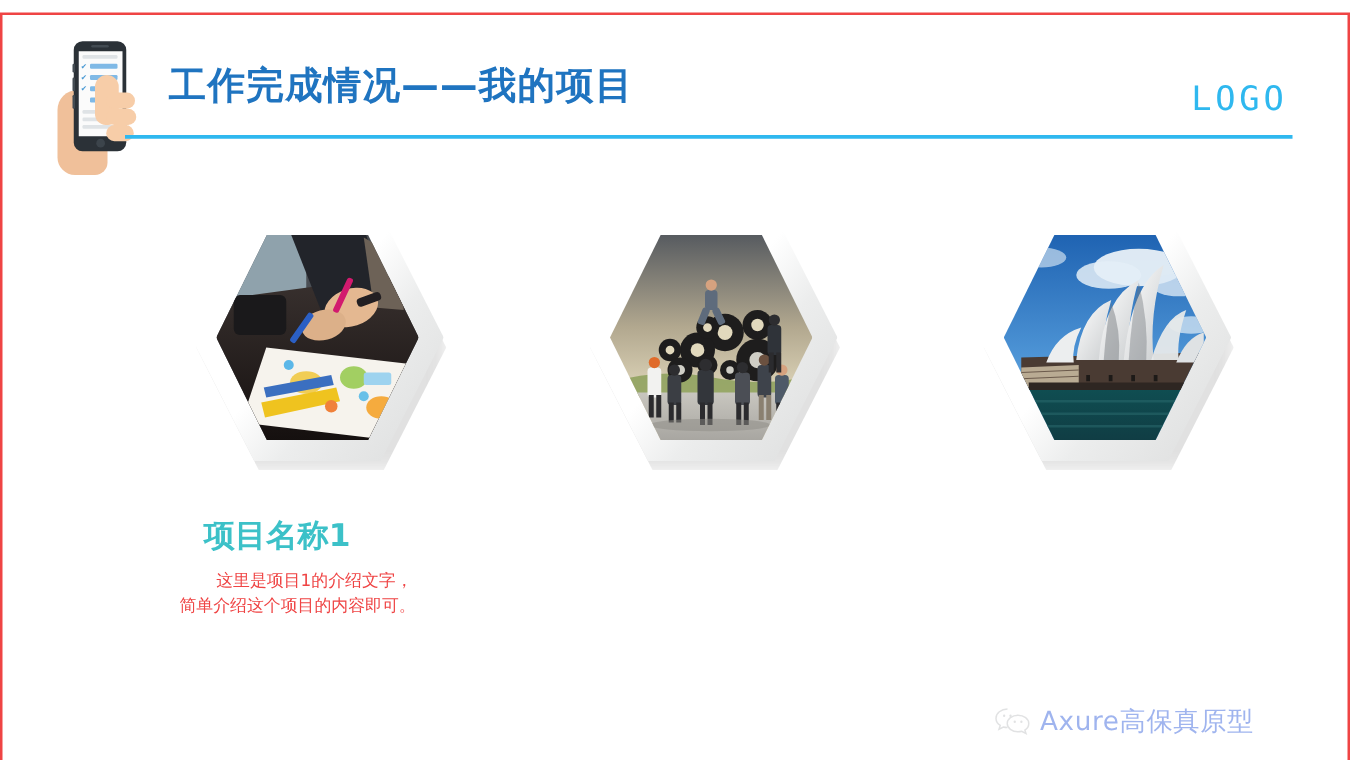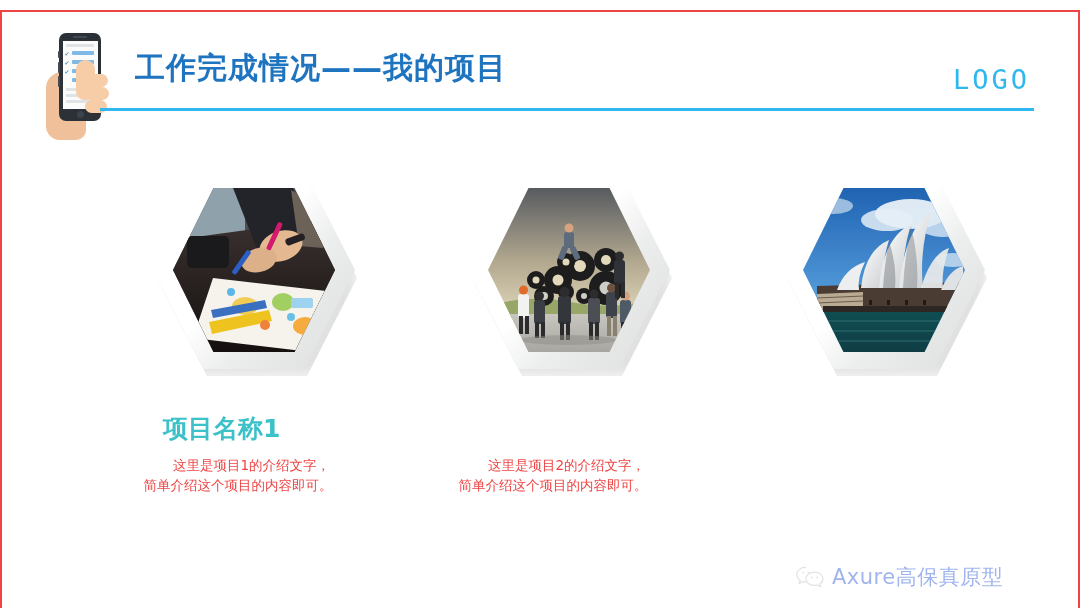--- a/index.html
+++ b/index.html
@@ -425,21 +425,20 @@
             <g>
               <rect x="126" y="72" width="11" height="24" rx="3" fill="#2f3339"></rect>
               <circle cx="131.5" cy="68" r="4.5" fill="#2d2d30"></circle>
               <rect x="127" y="94" width="4" height="16" fill="#2b2b2e"></rect>
                 <rect x="133" y="94" width="4" height="16" fill="#2b2b2e"></rect>
             </g>
             <ellipse cx="80" cy="152" rx="48" ry="5" fill="#8d8b86" opacity="0.5"></ellipse>
           </svg>
         </div>
       </div>
-      <div class="card-desc">这里是项目2的介绍文字，简单介绍这个项目的内容即可。</div>
     </div>
 
     <div class="card c3">
       <div class="hex-wrap">
         <div class="hex-shadow"></div>
         <div class="hex-frame"></div>
         <div class="hex-photo">
           <svg viewBox="0 0 162 164" preserveAspectRatio="xMidYMid slice">
             <defs>
               <linearGradient id="p3sky" x1="0" y1="0" x2="0" y2="1">

